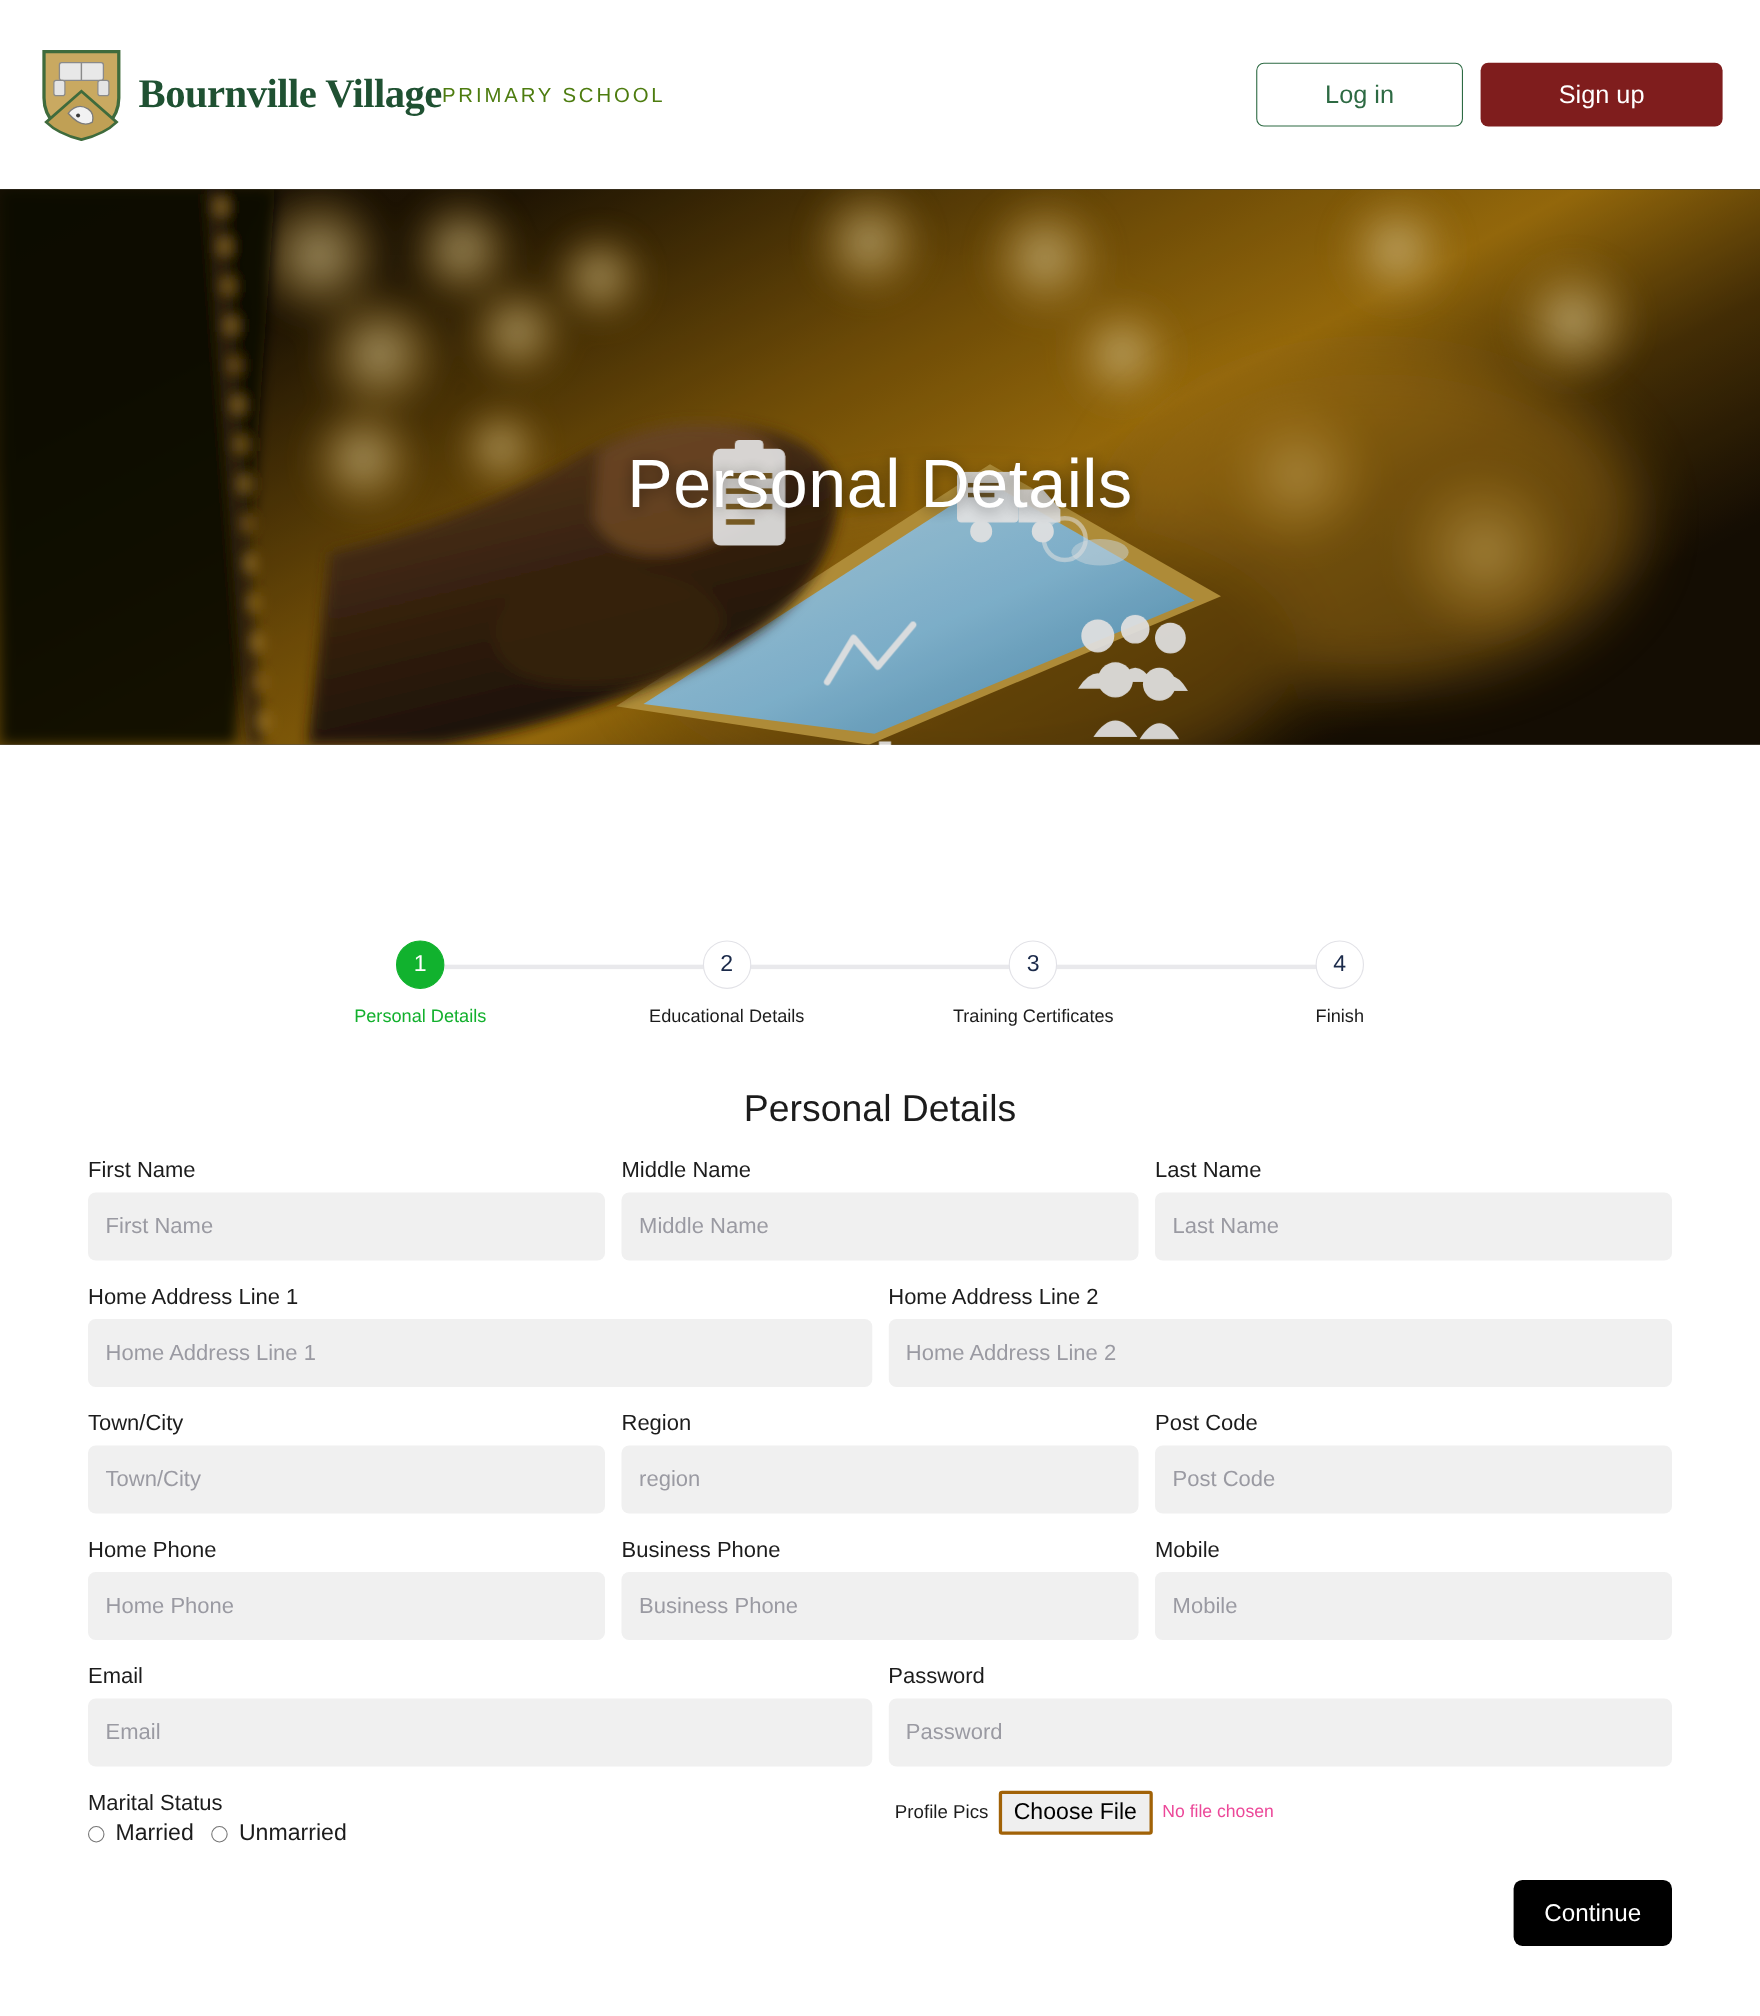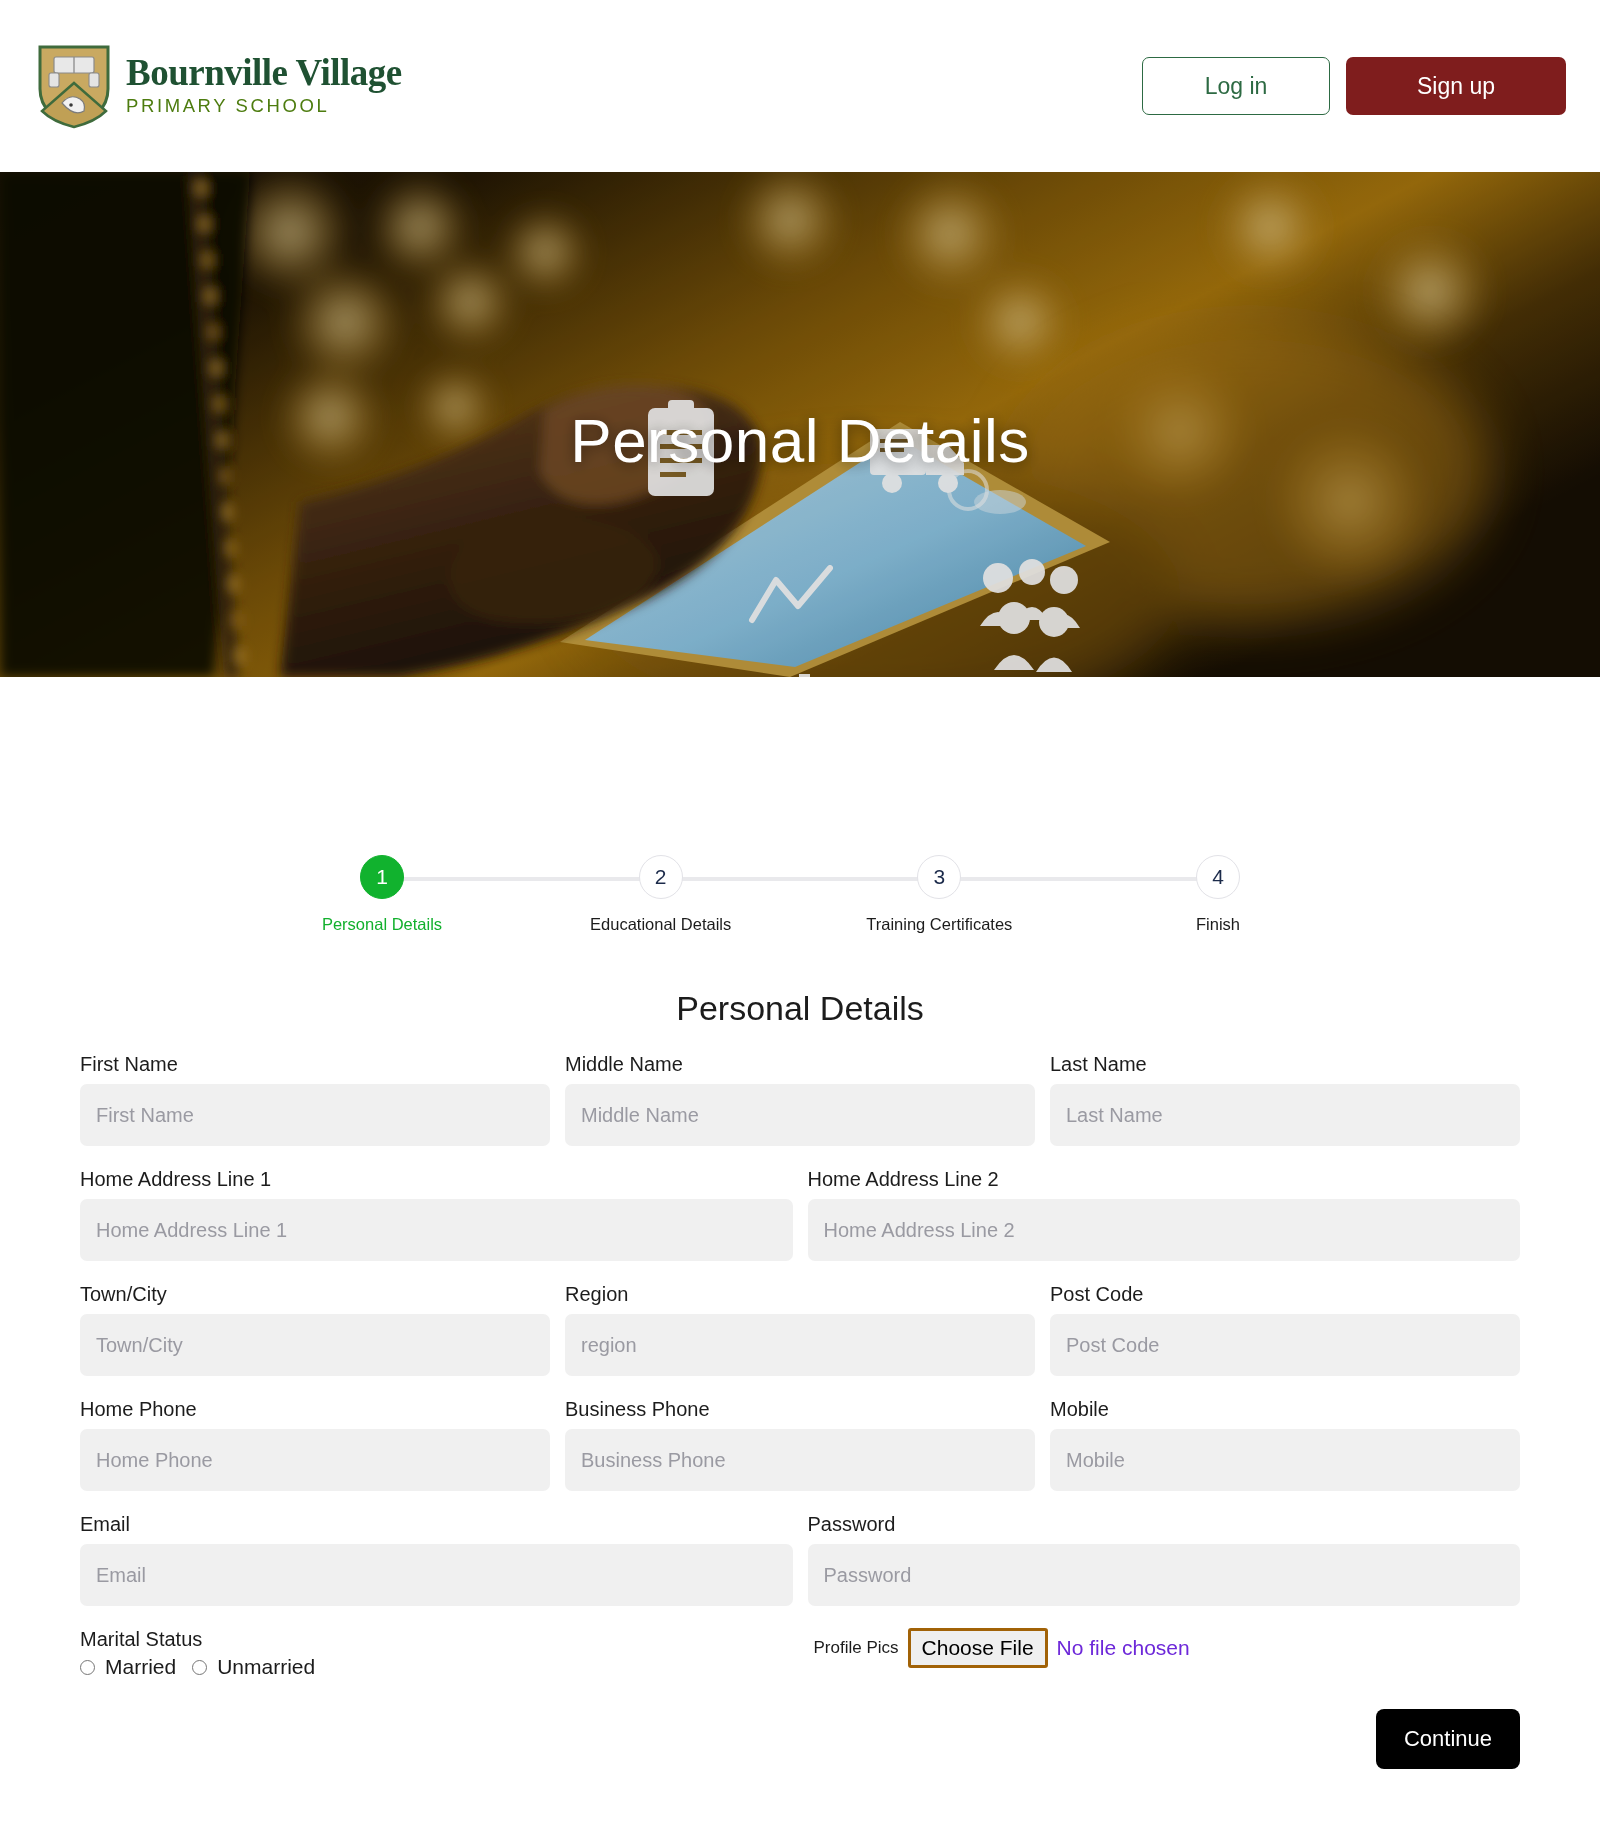--- a/index.html
+++ b/index.html
@@ -27,21 +27,21 @@
   .brand {
     display: flex;
     align-items: center;
     gap: 14px;
     height: 96px;
     padding: 0 8px;
   }
 
   .crest { width: 76px; height: 86px; flex: 0 0 76px; }
 
-  .brand-text { display: flex; flex-direction: column; justify-content: center; }
+  .brand-text { display: flex; flex-direction: row; justify-content: center; align-items: center; }
 
   .brand-name {
     font-family: "Liberation Serif", serif;
     font-size: 37px;
     font-weight: bold;
     color: #1f5132;
     letter-spacing: -0.5px;
     line-height: 1.05;
   }
 
@@ -207,21 +207,21 @@
   .choose-file {
     background: #efefef;
     border: 3px solid #a16207;
     border-radius: 3px;
     padding: 5px 11px;
     font-size: 21px;
     font-family: "Liberation Sans", sans-serif;
     color: #000;
     cursor: pointer;
   }
-  .nofile { font-size: 21px; color: #6d28d9; }
+  .nofile { font-size: 16px; color: #ec4899; }
 
   
   .continue-wrap { display: flex; justify-content: flex-end; padding: 30px 80px 0 80px; }
   .btn-continue {
     background: #000000;
     color: #ffffff;
     border: none;
     border-radius: 8px;
     width: 144px;
     height: 60px;

